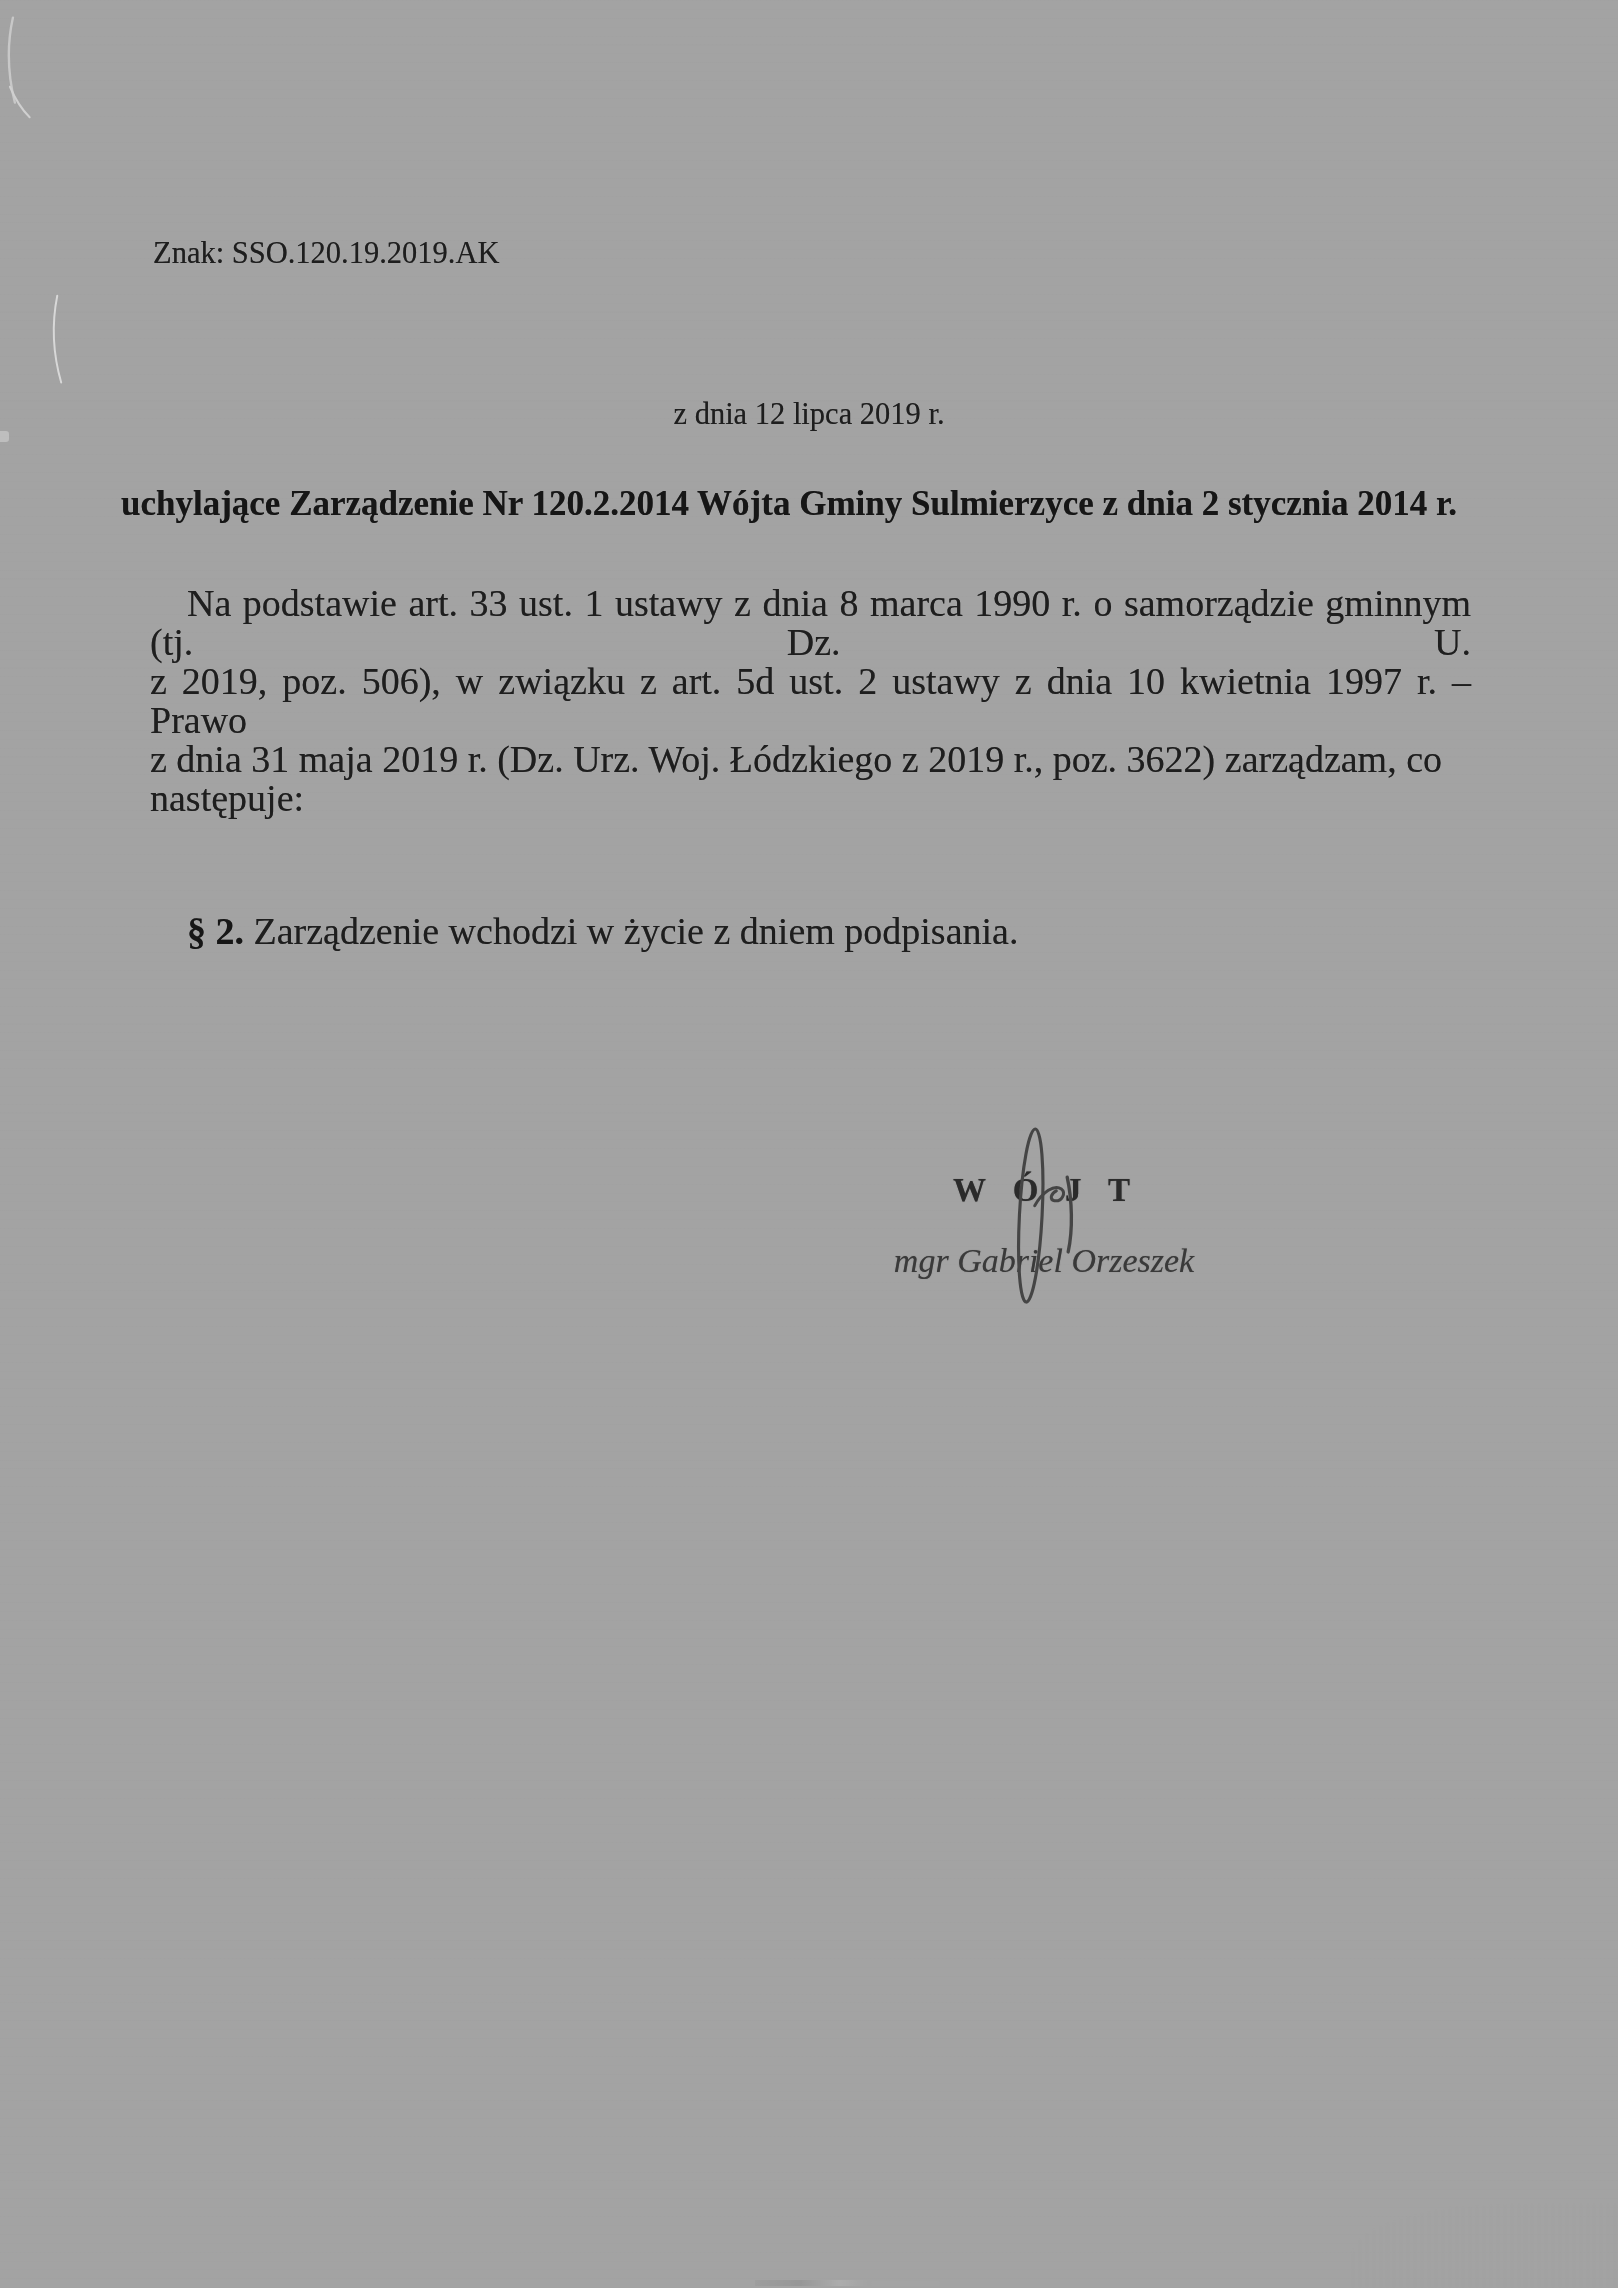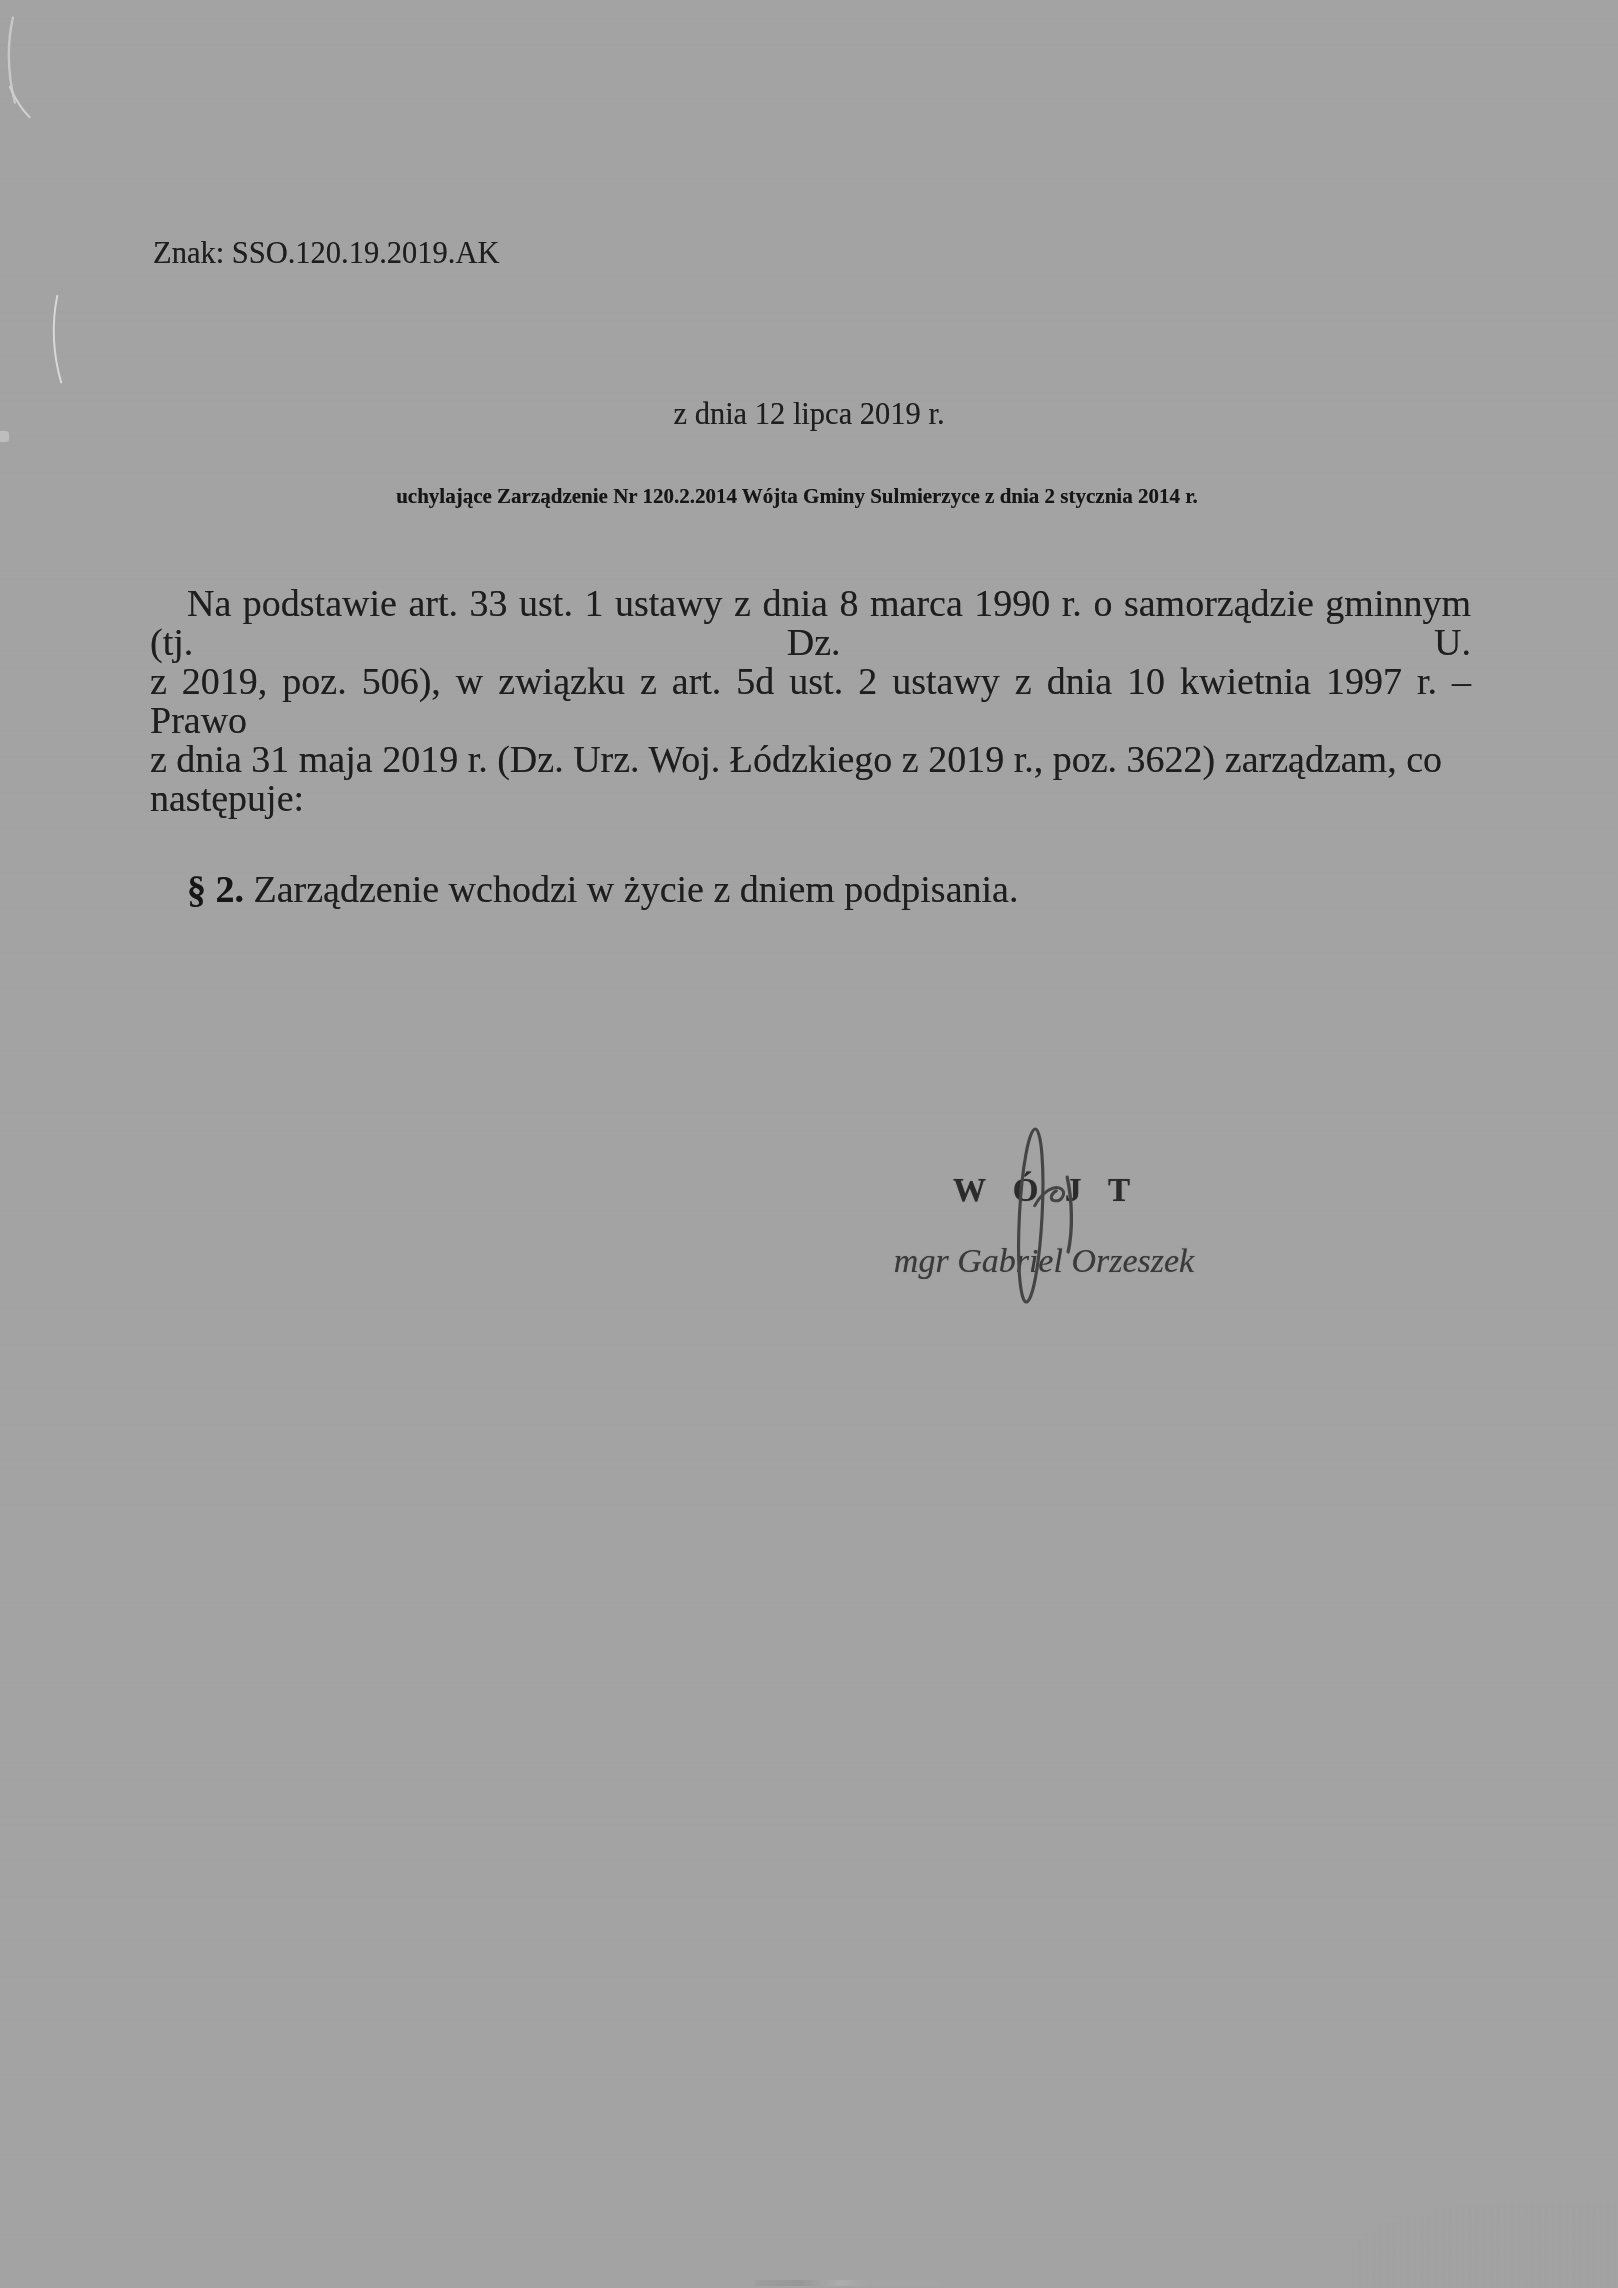--- a/index.html
+++ b/index.html
@@ -50,45 +50,45 @@
     color: #161616;
   }
   .dateline {
     left: 0;
     top: 397px;
     width: 1618px;
     text-align: center;
     font-size: 30.5px;
   }
   .subject {
-    left: 8px;
+    left: 0;
     top: 484px;
     width: 1578px;
     text-align: center;
     font-weight: bold;
-    font-size: 21px;
+    font-size: 35px;
     color: #161616;
   }
   .para {
     position: absolute;
     left: 150px;
     width: 1321px;
     font-size: 38px;
     line-height: 39px;
     text-shadow: 0 0 0.6px rgba(25,25,25,0.55);
   }
   .para .line { white-space: normal; }
   .para .jlast {
     text-align: justify;
     text-align-last: justify;
   }
   .para .indent { text-indent: 37px; }
   .p-basis   { top: 584px; }
   .p-sec1    { top: 774px; }
-  .p-sec2    { top: 870px; }
+  .p-sec2    { top: 912px; }
   .bold { font-weight: bold; color: #161616; }
   .signature {
     position: absolute;
     left: 847px;
     top: 1172px;
     width: 394px;
     text-align: center;
   }
   .sig-role {
     font-weight: bold;

